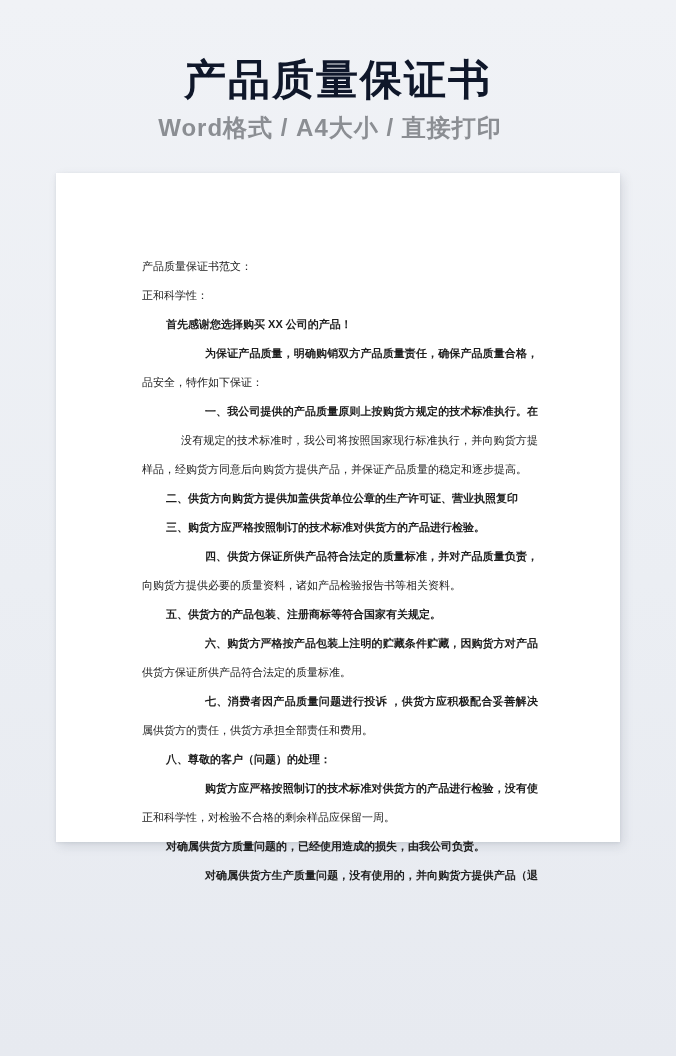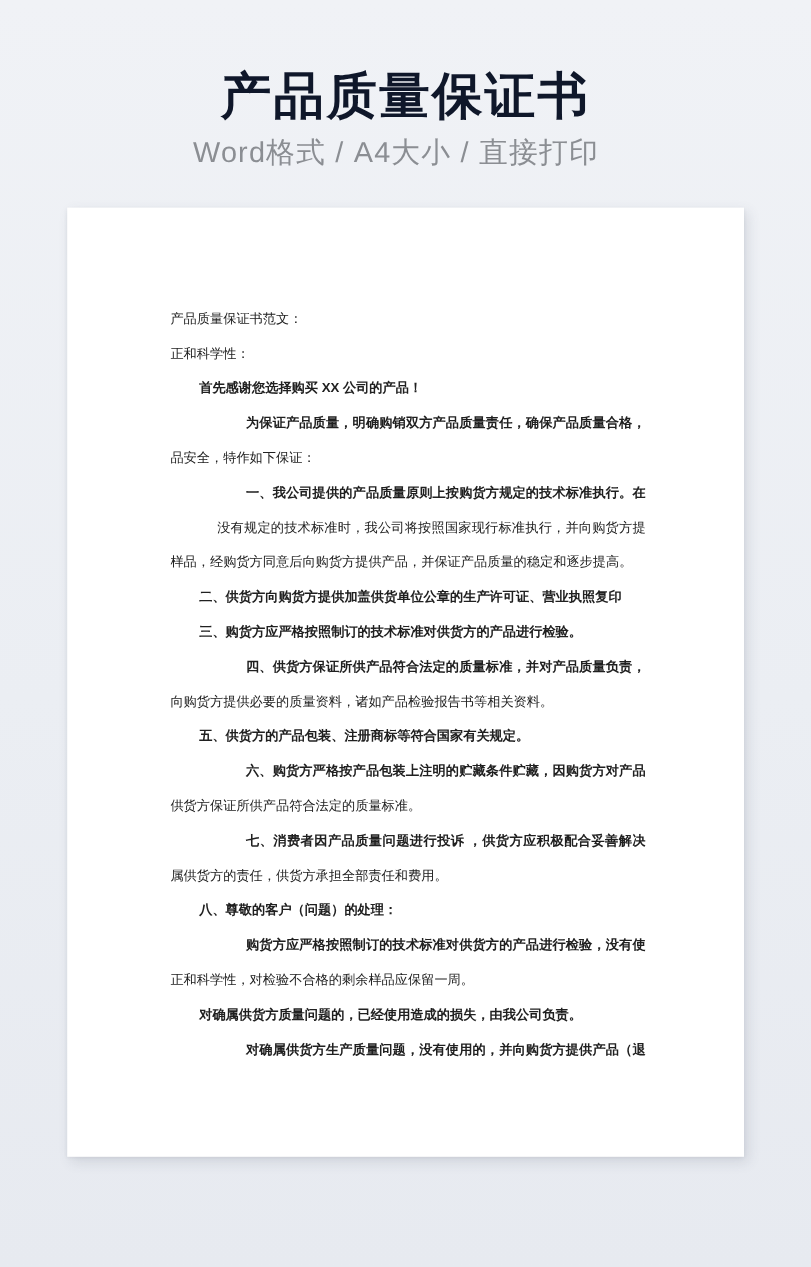--- a/index.html
+++ b/index.html
@@ -22,27 +22,27 @@
     font-size: 42px;
     line-height: 48px;
     font-weight: 700;
     color: #0f172a;
     letter-spacing: 2px;
   }
   .subtitle {
     margin: 10px 16px 0 0;
     font-size: 24px;
     line-height: 28px;
-    font-weight: 400;
+    font-weight: 700;
     color: #8b8e93;
     letter-spacing: 1px;
   }
   .sheet {
     width: 564px;
-    height: 791px;
+    height: 669px;
     margin: 31px auto 0 auto;
     background: #ffffff;
     box-sizing: border-box;
     padding: 79px 82px 0 86px;
     box-shadow: 3px 4px 10px rgba(70, 80, 100, 0.14), 0 1px 3px rgba(70, 80, 100, 0.10);
   }
   .doc-line {
     font-size: 11px;
     height: 29px;
     line-height: 29px;

